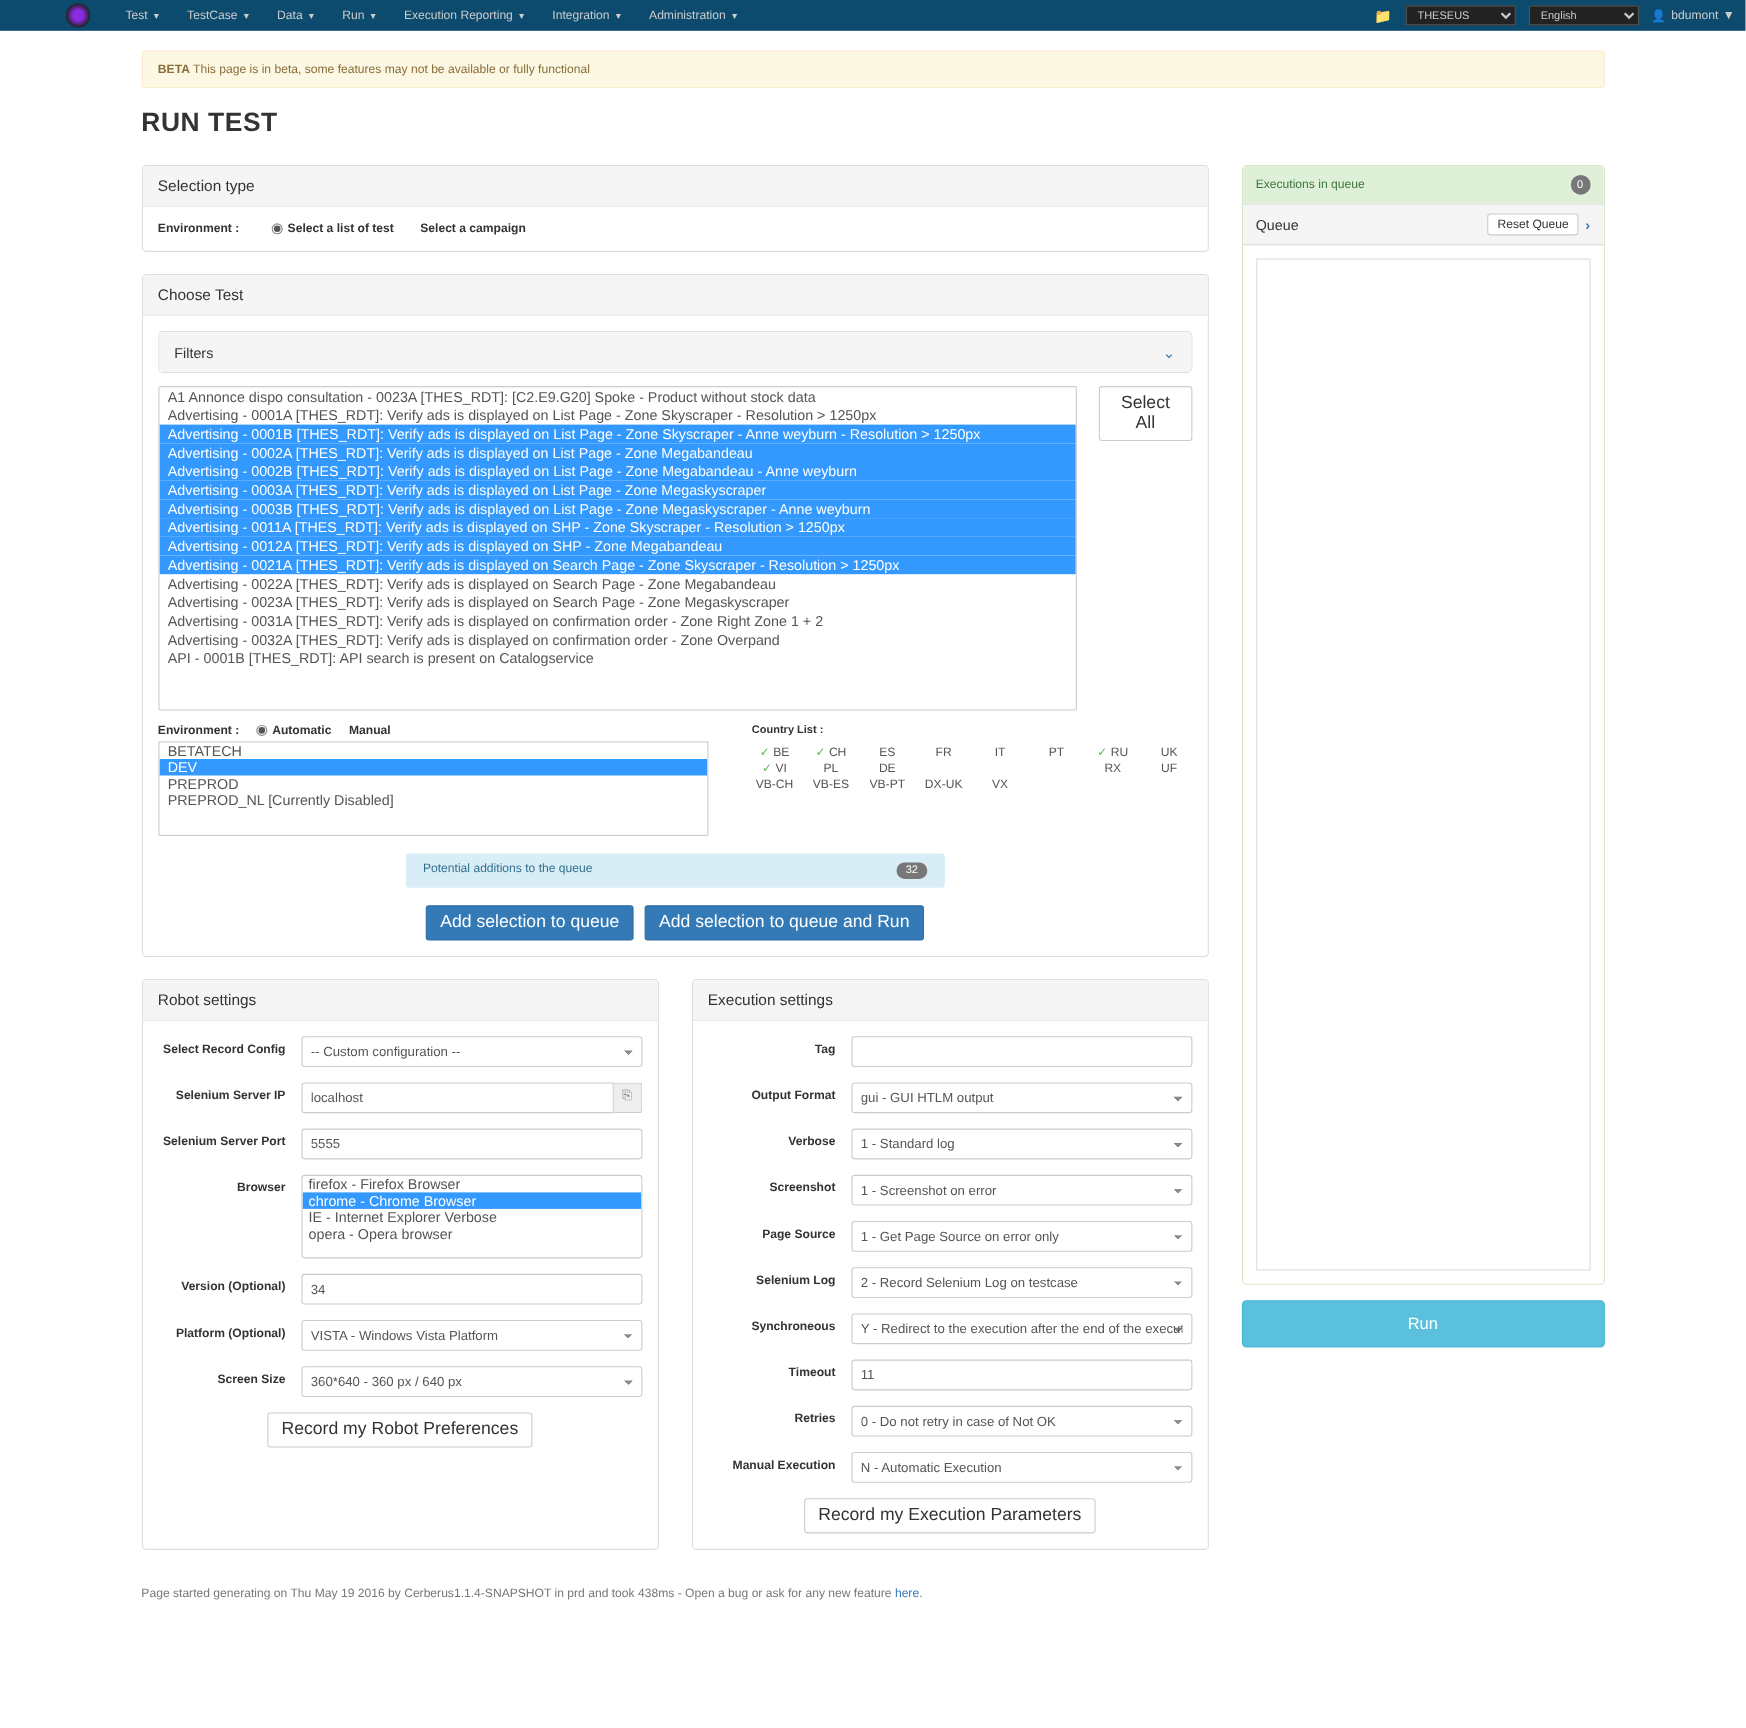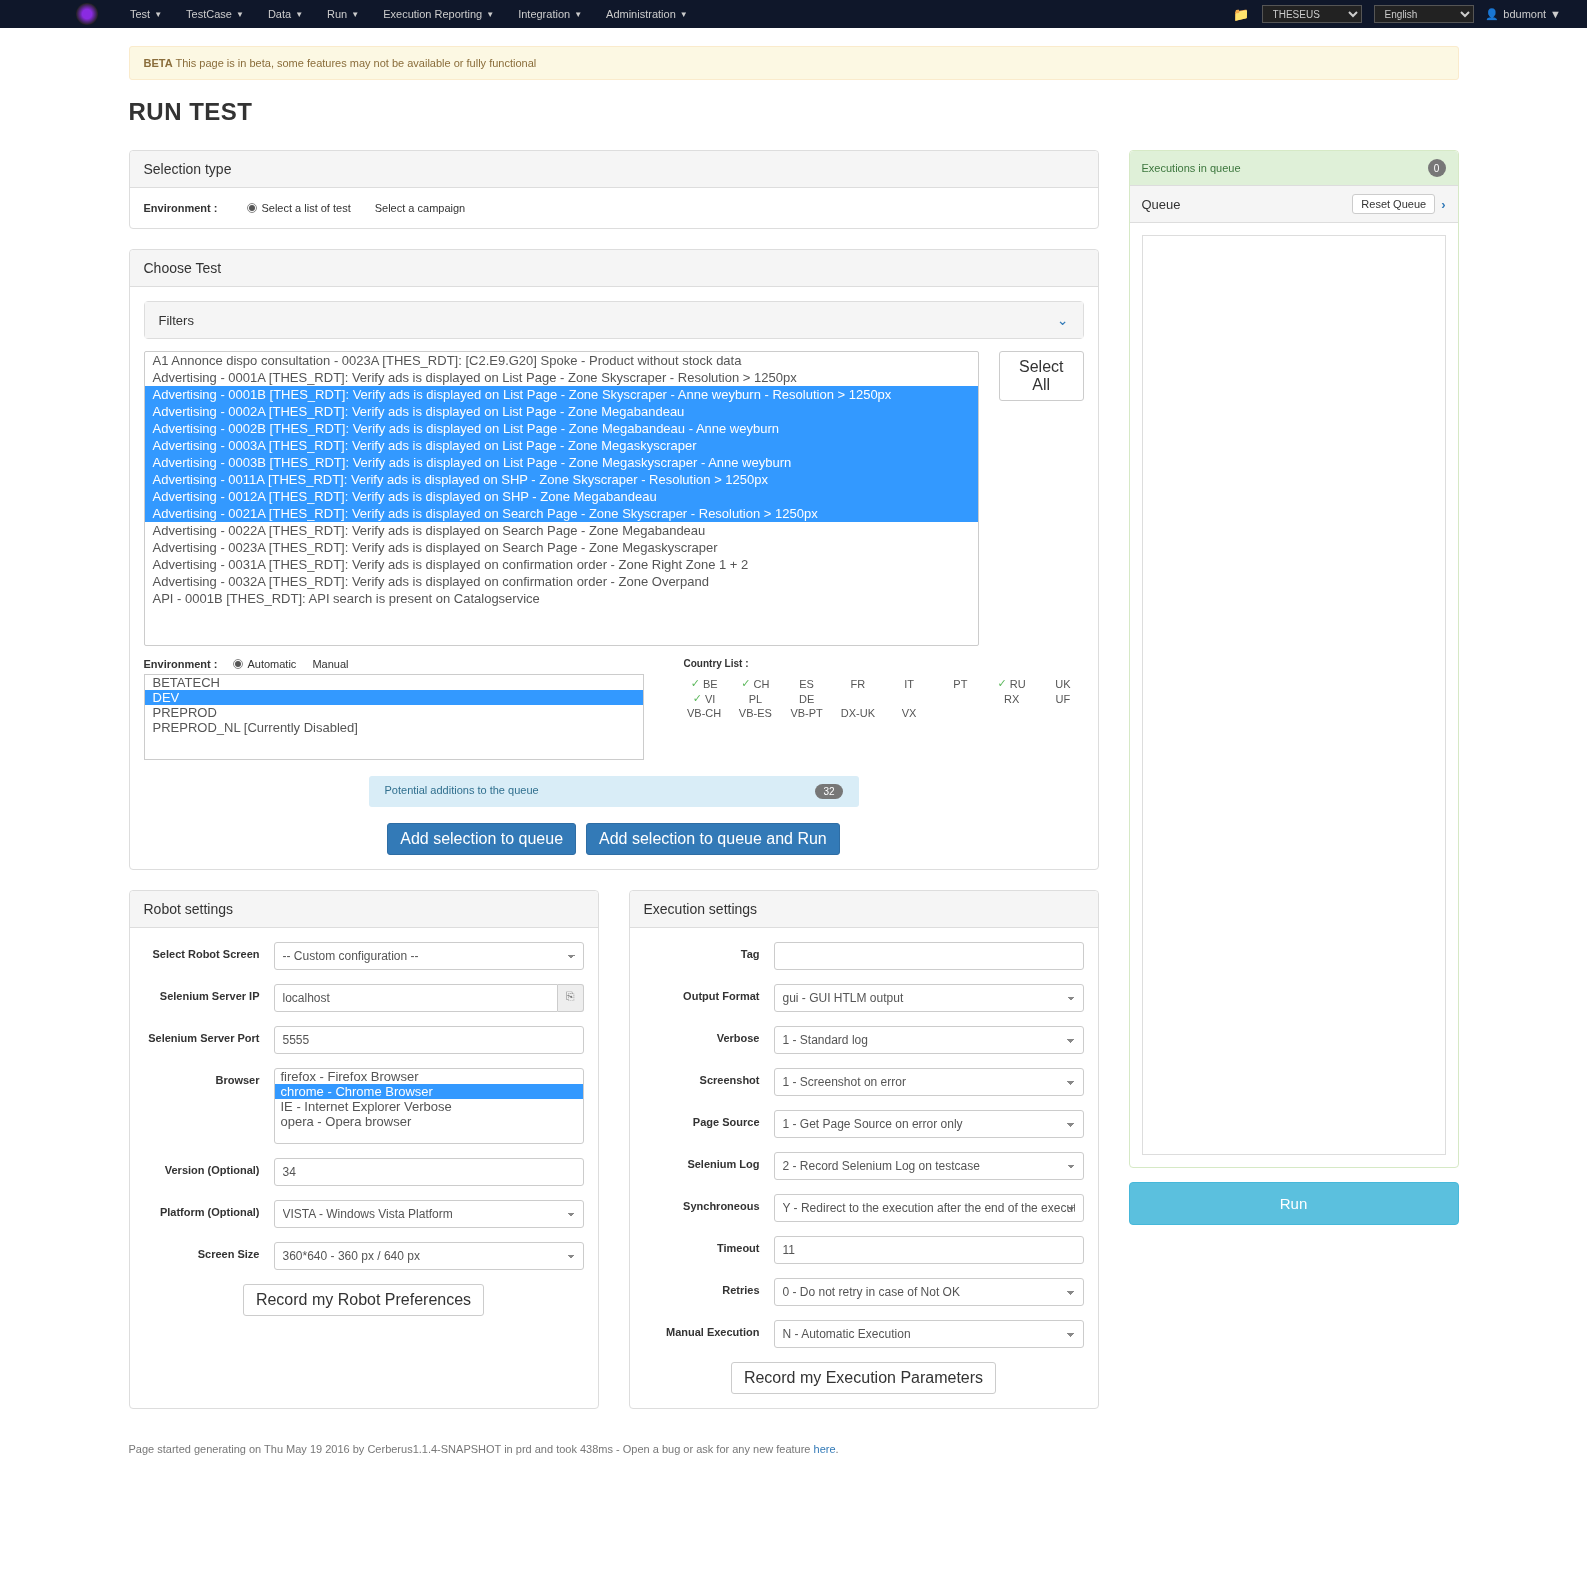--- a/index.html
+++ b/index.html
@@ -1,19 +1,19 @@
 <!DOCTYPE html>
 <html><head>
 <meta charset="utf-8">
 <style>
 * { box-sizing: border-box; margin: 0; padding: 0; }
 body { font-family: "Helvetica Neue", Helvetica, Arial, sans-serif; font-size: 13px; color: #333; background: #fff; }
 
 
-.navbar { background: #0f172a; color: #eee; height: 28px; display: flex; align-items: center; padding: 0 26px; font-size: 11px; }
+.navbar { background: #0c4a6e; color: #eee; height: 28px; display: flex; align-items: center; padding: 0 10px; font-size: 11px; }
 .navbar .logo { width: 22px; height: 22px; border-radius: 50%; background: radial-gradient(circle, #8a2be2 30%, #222 70%); margin-right: 20px; margin-left: 50px;}
 .navbar .nav-left { display: flex; gap: 0; }
 .navbar .nav-item { padding: 0 12px; color: #ccc; cursor: pointer; display: flex; align-items: center; gap: 4px; }
 .navbar .nav-item .caret { font-size: 8px; }
 .navbar .nav-right { margin-left: auto; display: flex; align-items: center; gap: 12px; }
 .navbar .folder-icon { color: #ccc; font-size: 13px; }
 .navbar select { background: #222; color: #ccc; border: 1px solid #555; font-size: 10px; padding: 2px 6px; width: 100px; height: 18px; }
 .navbar .user { color: #ccc; display: flex; align-items: center; gap: 4px; }
 
 
@@ -31,21 +31,21 @@
 .col-side { width: 330px; }
 
 
 .panel { border: 1px solid #ddd; border-radius: 4px; margin-bottom: 20px; background: #fff; }
 .panel-header { background: #f5f5f5; padding: 10px 14px; border-bottom: 1px solid #ddd; border-radius: 4px 4px 0 0; font-size: 14px; color: #333; }
 .panel-body { padding: 14px; }
 
 
 .select-row { font-size: 11px; display: flex; gap: 24px; align-items: center; }
 .select-row b { margin-right: 6px; }
-.radio-opt { display: inline-flex; align-items: center; gap: 4px; }
+.radio-opt { display: inline-flex; align-items: center; gap: 4px; font-weight: bold; }
 .radio-dot { width: 10px; height: 10px; border: 1px solid #888; border-radius: 50%; display: inline-block; position: relative; }
 .radio-dot.checked::after { content: ""; width: 6px; height: 6px; background: #555; border-radius: 50%; position: absolute; top: 1px; left: 1px; }
 
 
 .filters-panel { border: 1px solid #ddd; border-radius: 4px; margin-bottom: 12px; }
 .filters-header { background: #f5f5f5; padding: 10px 14px; display: flex; justify-content: space-between; align-items: center; font-size: 13px; }
 .chev-down { color: #337ab7; font-size: 14px; }
 
 
 .test-row { display: flex; gap: 20px; align-items: flex-start; }
@@ -322,21 +322,21 @@
           </div>
 
         </div>
       </div>
 
       <div class="bottom-row">
         <div class="panel">
           <div class="panel-header">Robot settings</div>
           <div class="panel-body">
             <div class="form-group">
-              <label>Select Robot Screen</label>
+              <label>Select Record Config</label>
               <div class="ctrl"><select class="form-control"><option>-- Custom configuration --</option></select></div>
             </div>
             <div class="form-group">
               <label>Selenium Server IP</label>
               <div class="ctrl">
                   <div class="input-group">
                 <input class="form-control" value="localhost" style="">
                 <span class="input-addon">⎘</span>
               </div>
                 </div>

